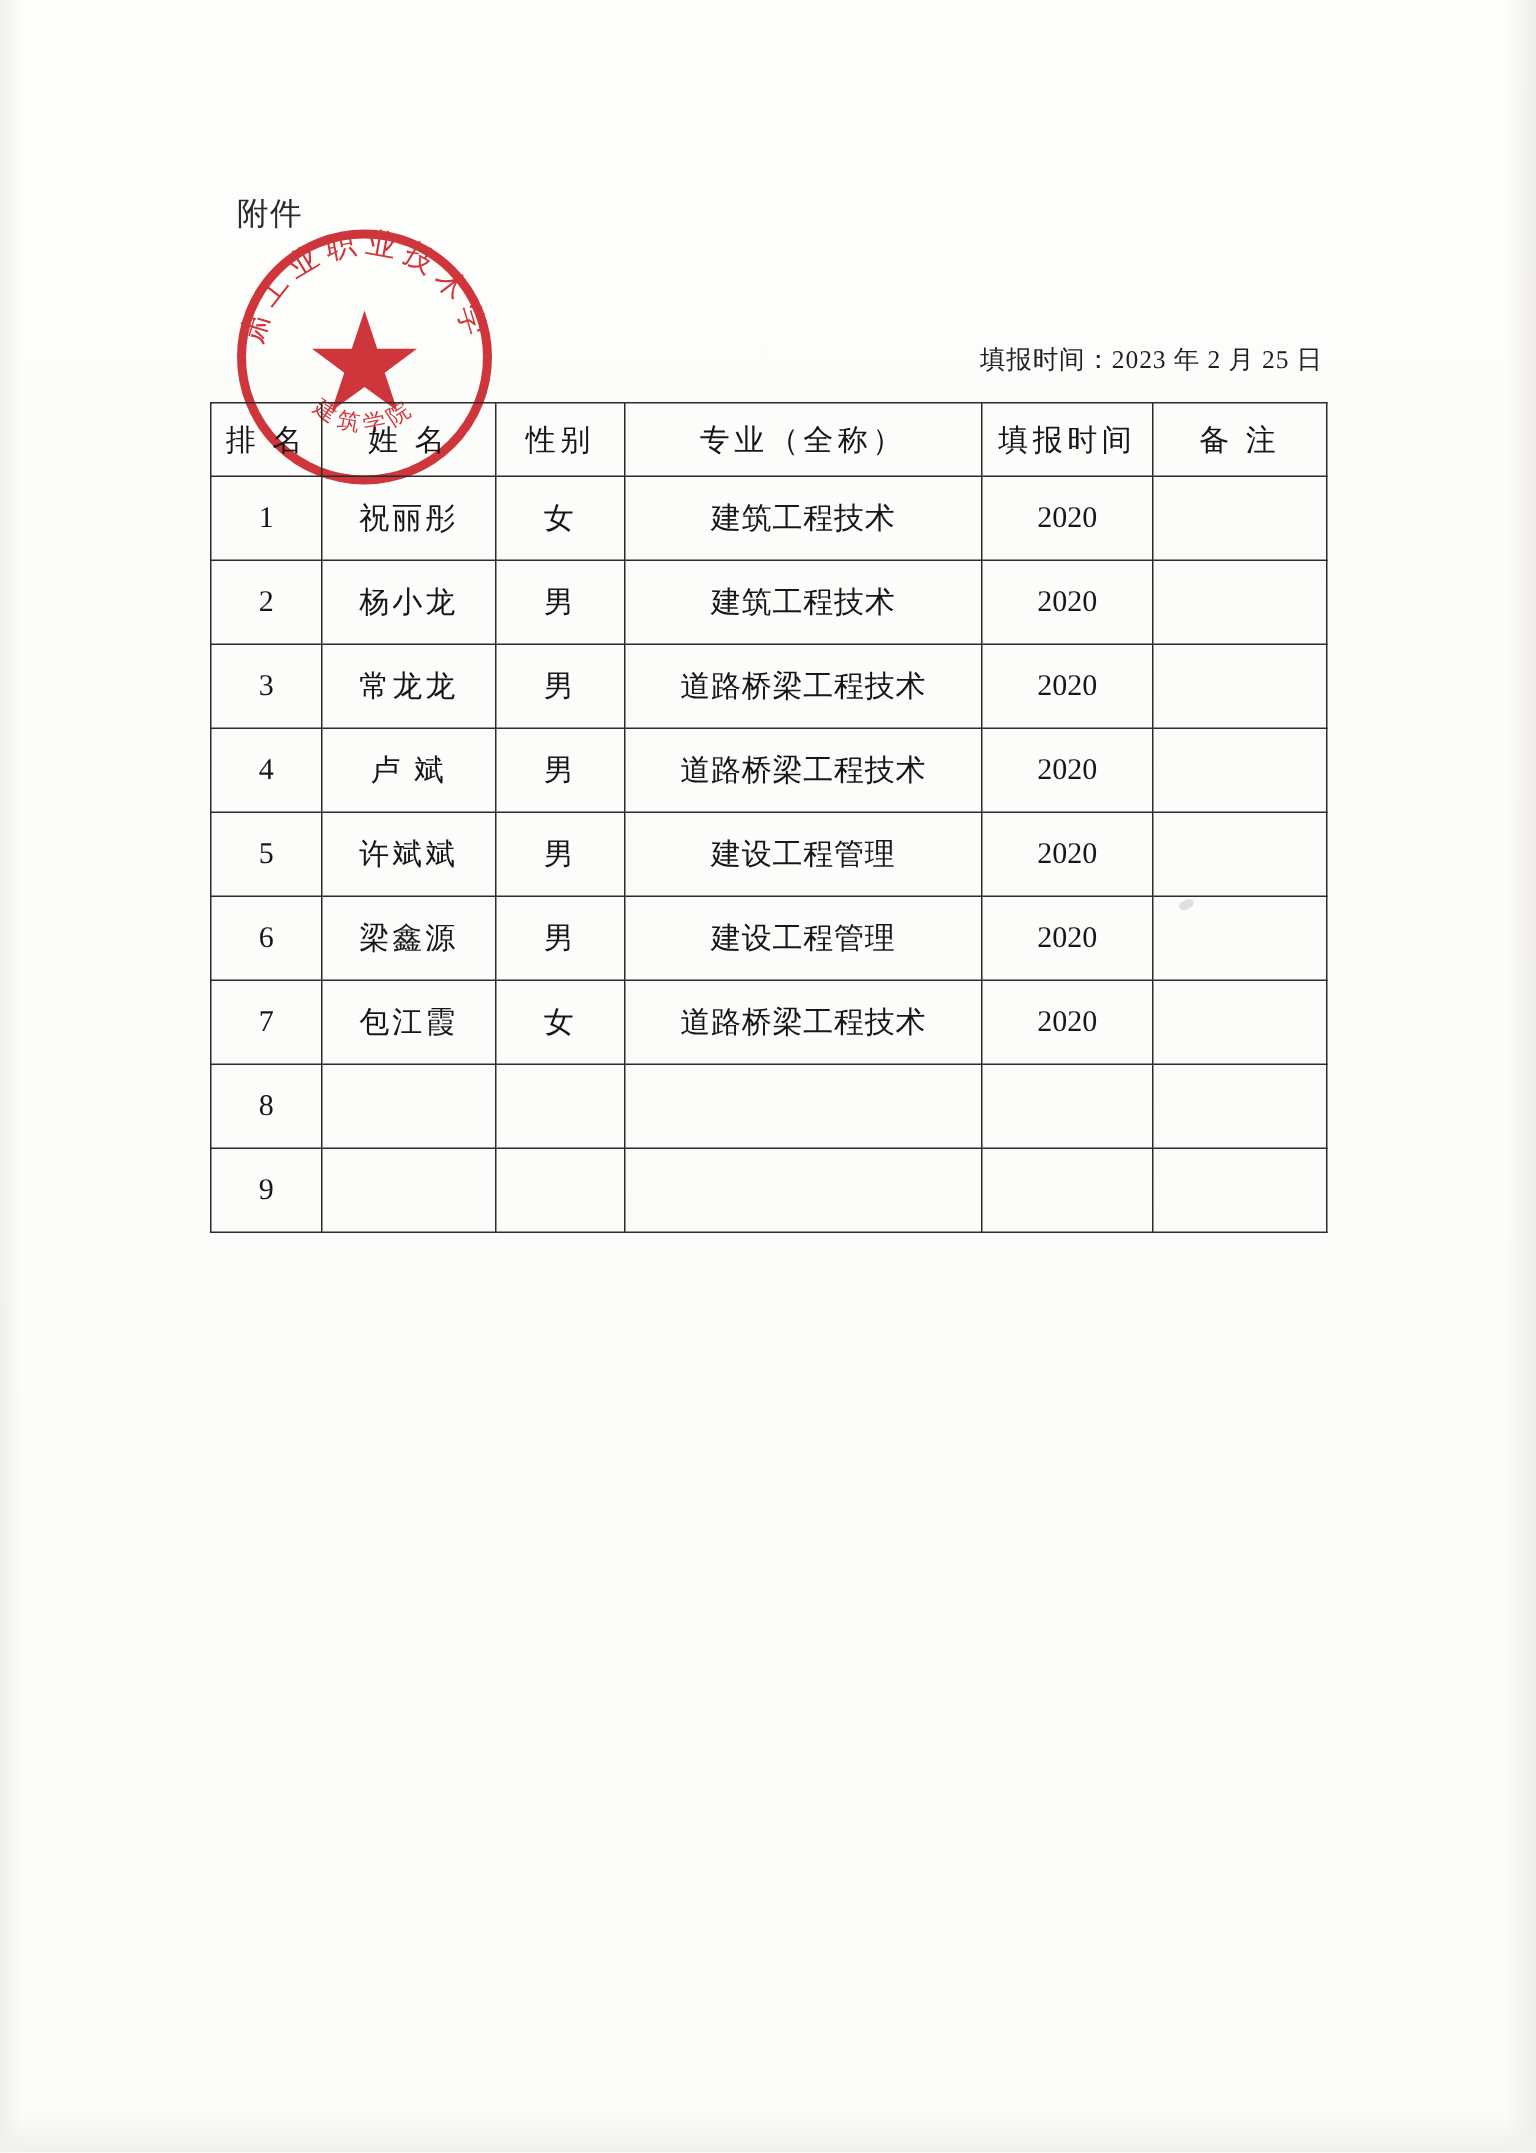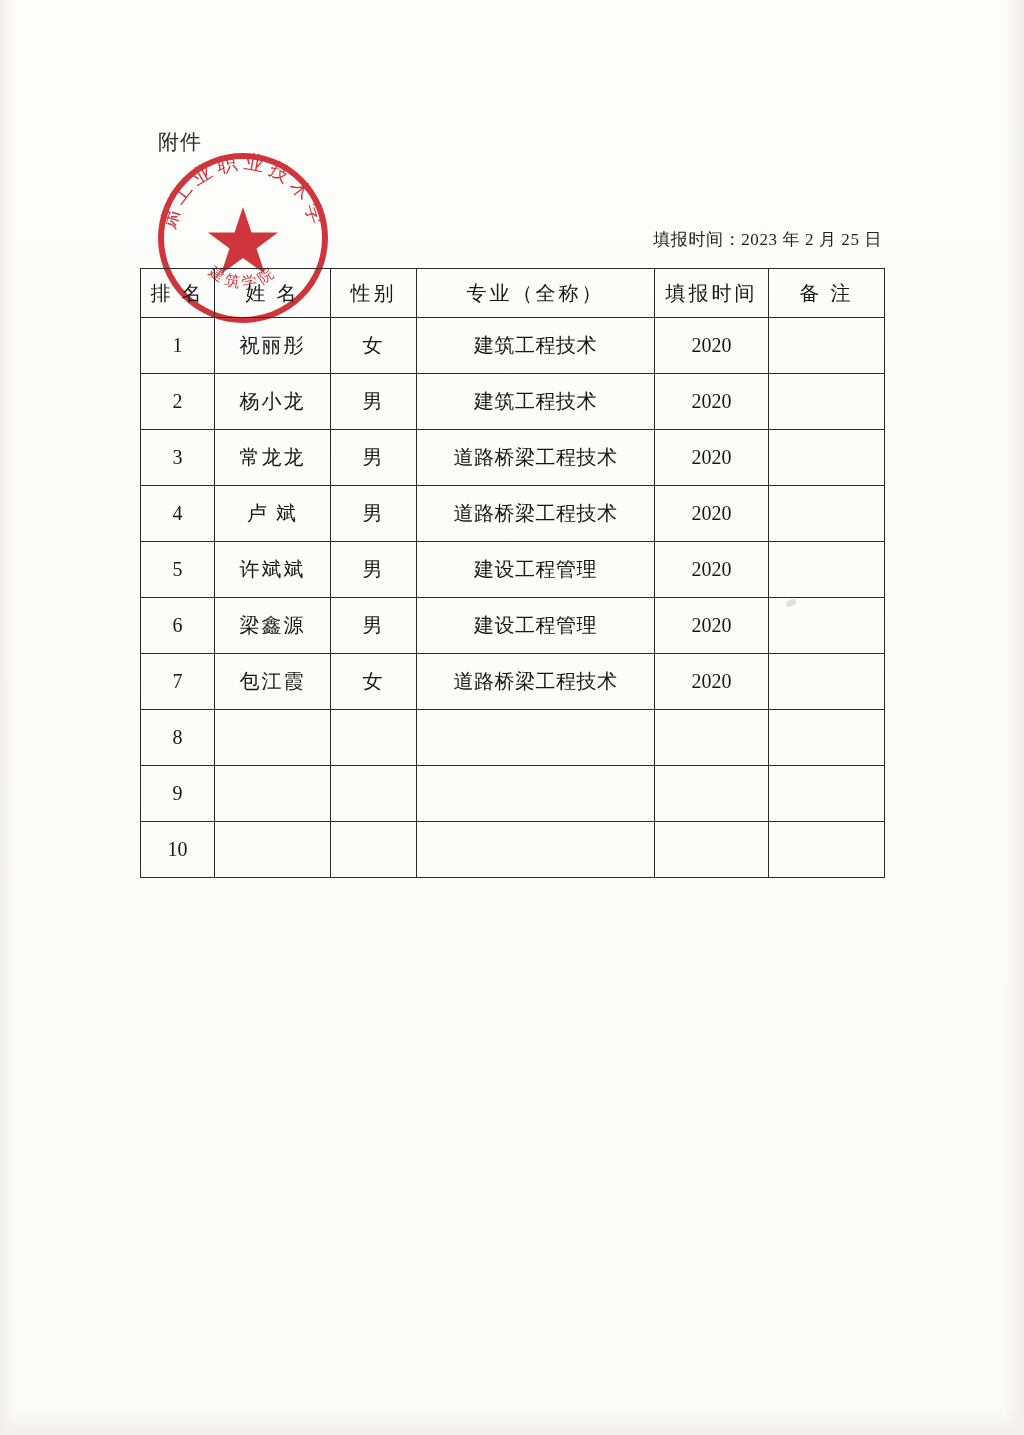--- a/index.html
+++ b/index.html
@@ -251,23 +251,15 @@
         <td></td>
       </tr>
       <tr>
         <td class="num">9</td>
         <td class="cn"></td>
         <td class="cn"></td>
         <td class="cn-tight"></td>
         <td class="num"></td>
         <td></td>
       </tr>
-      <tr>
-        <td class="num">10</td>
-        <td class="cn"></td>
-        <td class="cn"></td>
-        <td class="cn-tight"></td>
-        <td class="num"></td>
-        <td></td>
-      </tr>
     </tbody>
   </table>
 </div>
 
 </body></html>

